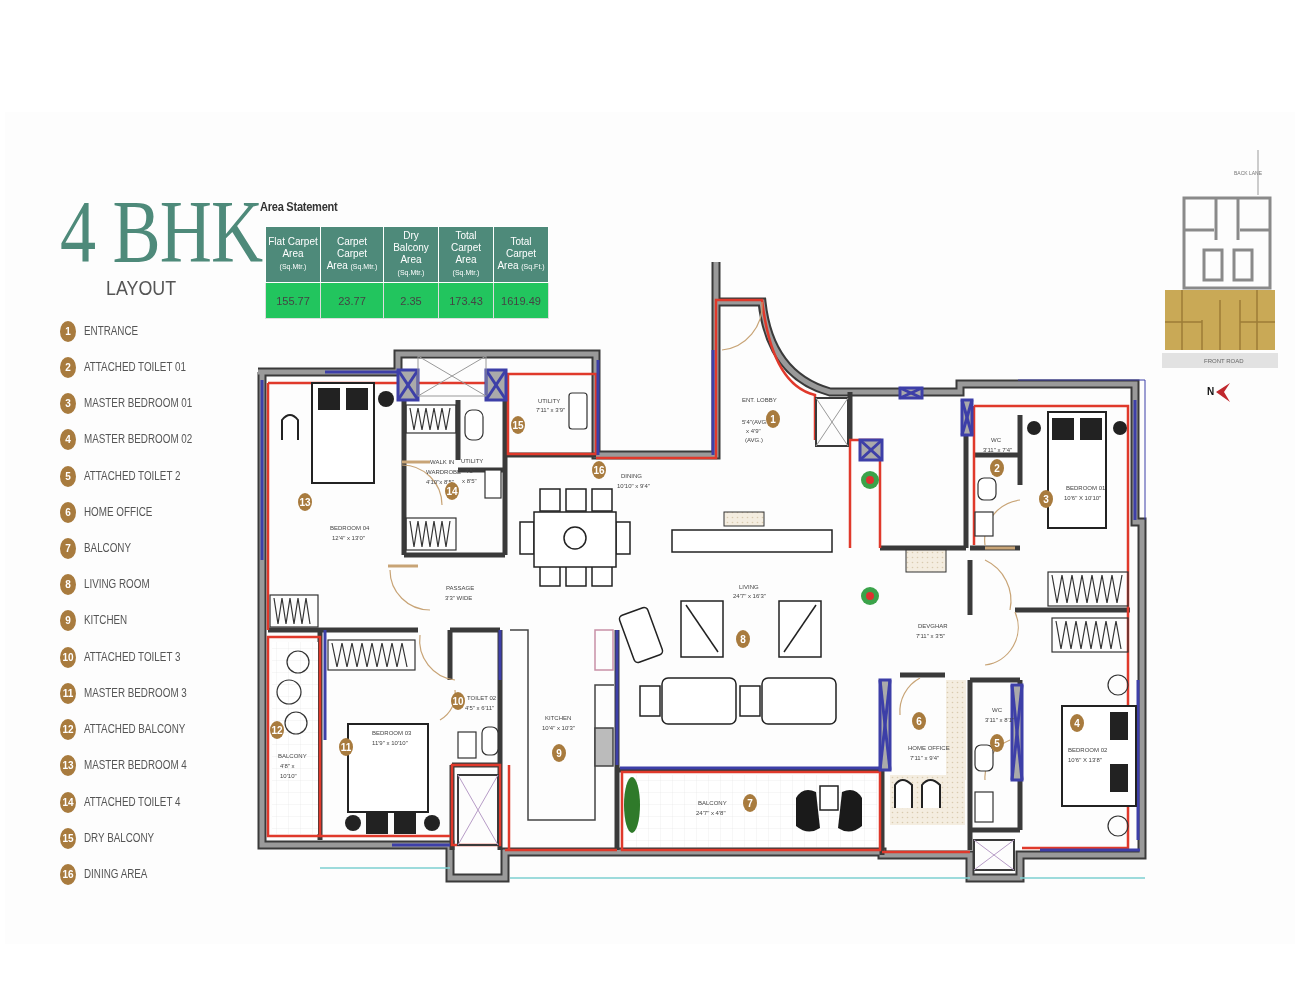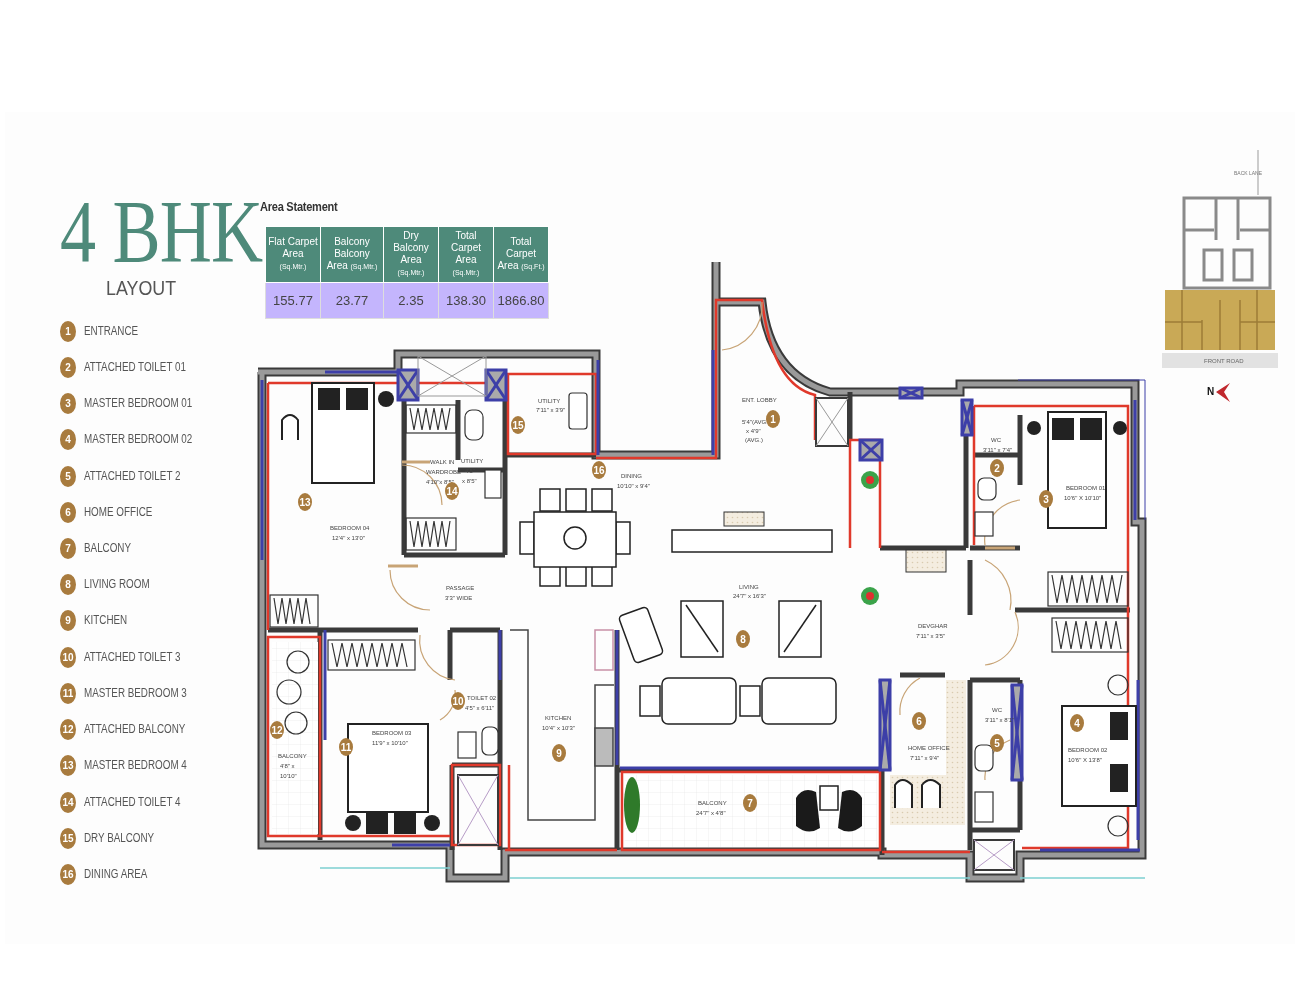--- a/index.html
+++ b/index.html
@@ -13,21 +13,21 @@
   .legend { position:absolute; left:60px; top:320px; width:190px; }
   .legend-item { position:absolute; left:0; height:22px; display:flex; align-items:center; }
   .badge { width:16px; height:21px; border-radius:50%; background:#a87b3e; color:#fff;
            font-size:10px; display:flex; align-items:center; justify-content:center; font-weight:bold; }
   .legend-label { margin-left:8px; font-size:12px; color:#555; transform:scaleX(0.82); transform-origin:left center; white-space:nowrap; }
   .area-title { position:absolute; left:260px; top:199px; font-size:13px; font-weight:bold; color:#333;
                 transform:scaleX(0.85); transform-origin:left top; letter-spacing:-0.3px; }
   table.area { position:absolute; left:265px; top:226px; border-collapse:collapse; }
   table.area th { background:#4e8a7a; color:#fff; font-weight:normal; font-size:10px; line-height:12px;
                   padding:3px 2px; border:1px solid #fff; text-align:center; height:32px; }
-  table.area td { background:#c4b5fd; color:#444; font-size:13px; text-align:center; height:33px;
+  table.area td { background:#22c55e; color:#444; font-size:11px; text-align:center; height:33px;
                   border:1px solid #ddd; border-top:none; }
   table.area th .small { font-size:7px; }
   .keymap { position:absolute; left:1162px; top:150px; width:116px; height:260px; }
   .plan { position:absolute; left:0; top:0; }
   .rl { font-family:"Liberation Sans", sans-serif; font-size:6px; fill:#444; }
   .bn { font-family:"Liberation Sans", sans-serif; font-size:10px; fill:#fff; font-weight:bold; }
 </style>
 </head>
 <body>
 
@@ -101,31 +101,31 @@
       <div class="badge">16</div>
       <span class="legend-label">DINING AREA</span>
     </div>
 </div>
 
 <div class="area-title">Area Statement</div>
 <table class="area">
   <tbody>
       <tr>
     <th style="width:50px"><span>Flat Carpet</span><br><span>Area</span> <span class="small">(Sq.Mtr.)</span></th>
-    <th style="width:58px"><span>Balcony Balcony</span><br><span>Area</span> <span class="small">(Sq.Mtr.)</span></th>
+    <th style="width:58px"><span>Carpet Carpet</span><br><span>Area</span> <span class="small">(Sq.Mtr.)</span></th>
     <th style="width:50px"><span>Dry Balcony</span><br><span>Area</span> <span class="small">(Sq.Mtr.)</span></th>
     <th style="width:50px"><span>Total Carpet</span><br><span>Area</span> <span class="small">(Sq.Mtr.)</span></th>
     <th style="width:50px"><span>Total Carpet</span><br><span>Area</span> <span class="small">(Sq.Ft.)</span></th>
   </tr>
   <tr>
     <td>155.77</td>
     <td>23.77</td>
     <td>2.35</td>
-    <td>138.30</td>
-    <td>1866.80</td>
+    <td>173.43</td>
+    <td>1619.49</td>
   </tr>
 </tbody>
   </table>
 
 <svg class="keymap" width="116" height="260" viewBox="0 0 116 260">
   <line x1="96" y1="0" x2="96" y2="45" stroke="#ccc" stroke-width="2"></line>
   <text x="72" y="25" font-size="5" fill="#777" font-family="Liberation Sans, sans-serif">BACK LANE</text>
   <g fill="none" stroke="#8a8a8a" stroke-width="3">
     <rect x="22" y="48" width="86" height="90"></rect>
     <line x1="54" y1="48" x2="54" y2="90"></line>

